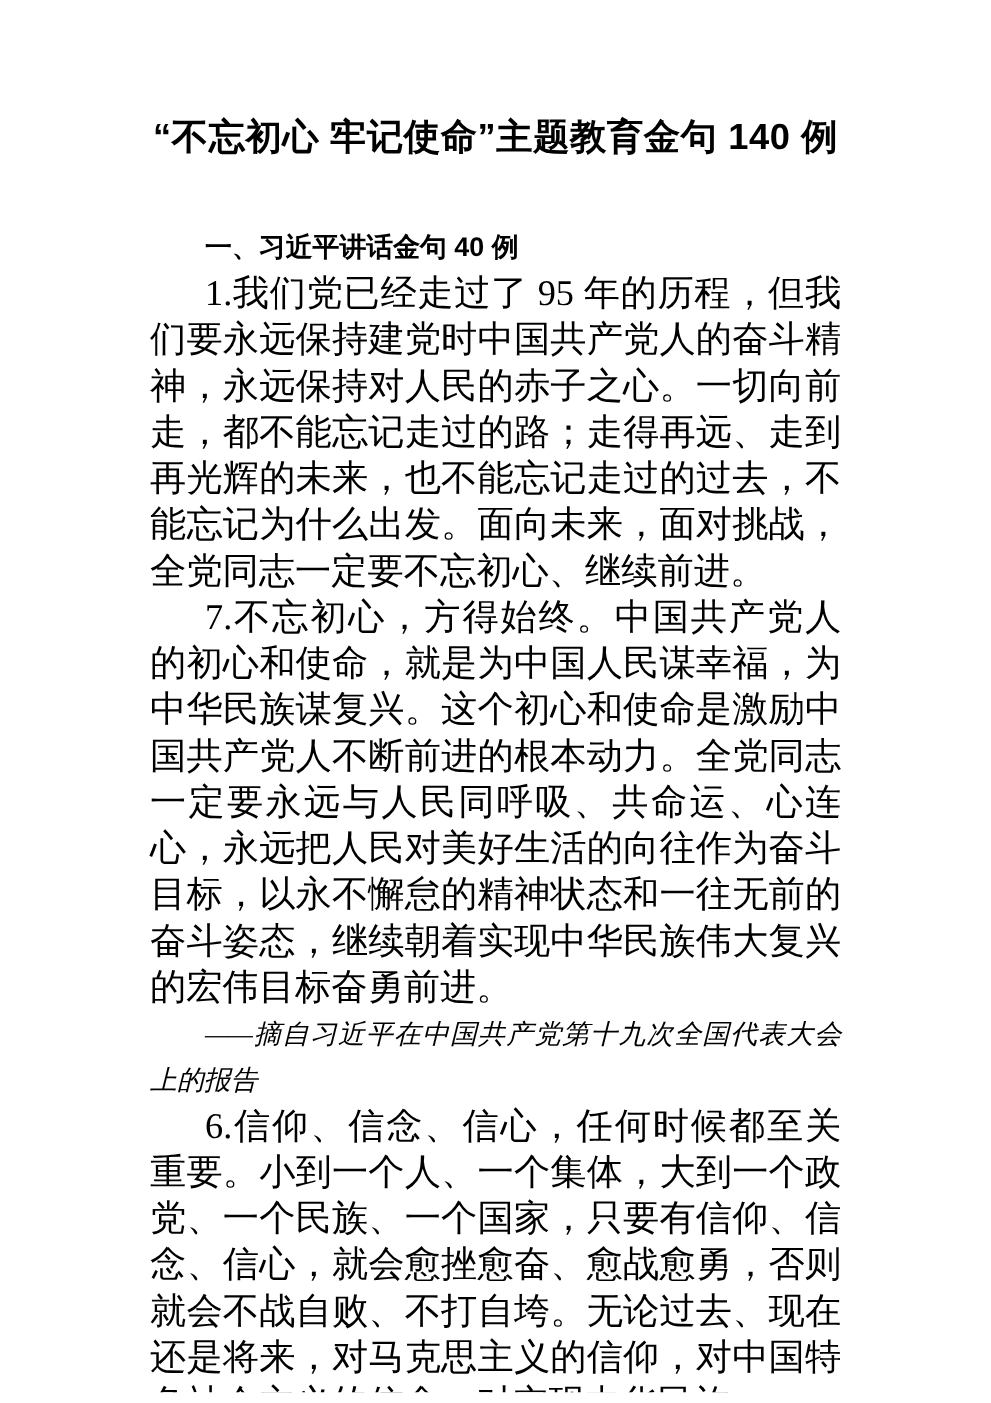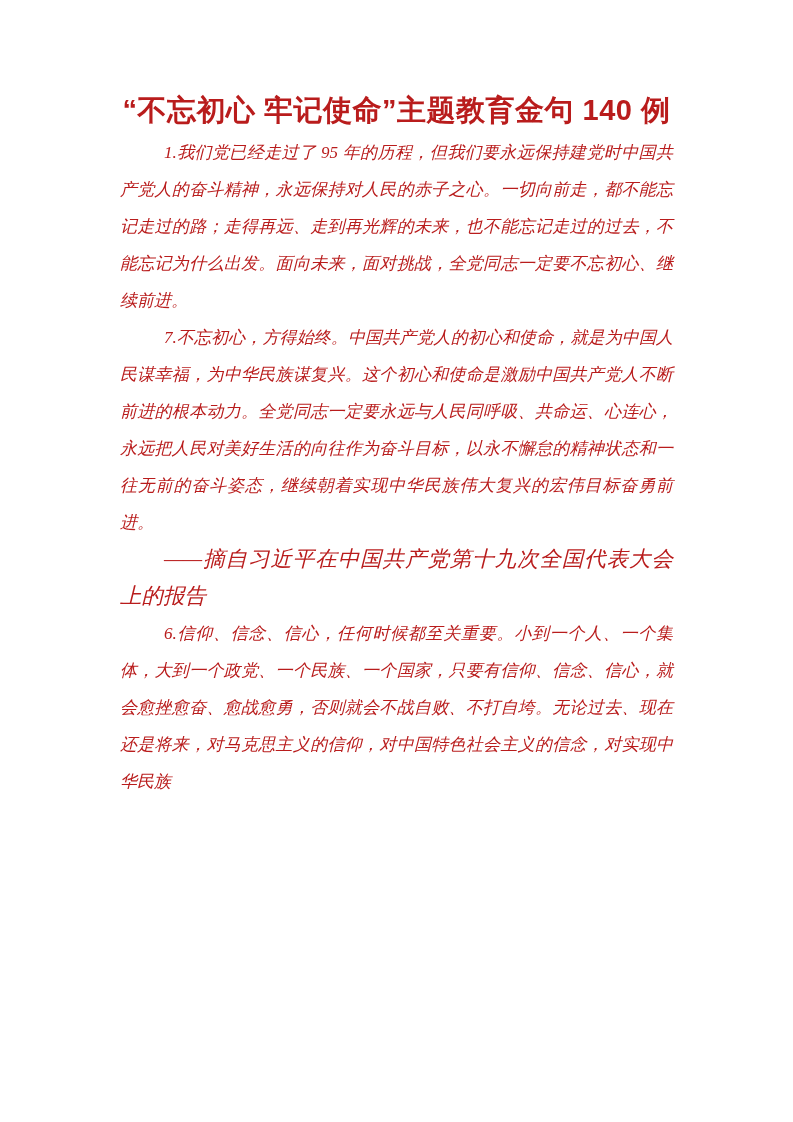--- a/index.html
+++ b/index.html
@@ -7,21 +7,21 @@
     padding: 0;
     background: #ffffff;
   }
   .page {
     position: relative;
     width: 793px;
     height: 1114px;
     box-sizing: border-box;
     padding: 86px 120px 0 120px;
     background: #ffffff;
-    color: #b91c1c;
+    color: #000000;
     overflow: hidden;
   }
   .doc-title {
     font-family: "Liberation Sans", "DejaVu Sans", sans-serif;
     font-weight: bold;
     font-size: 29px;
     line-height: 48px;
     text-align: center;
     letter-spacing: 0.5px;
     margin: 0;
@@ -29,45 +29,45 @@
   .section-heading {
     font-family: "Liberation Sans", "DejaVu Sans", sans-serif;
     font-weight: bold;
     font-size: 21.5px;
     line-height: 37px;
     margin: 46px 0 0 0;
     text-indent: 44px;
   }
   .quote {
     font-family: "Liberation Serif", "DejaVu Serif", serif;
-    font-size: 17px;
+    font-size: 29px;
     line-height: 37px;
     margin: 0;
     text-indent: 44px;
     text-align: justify;
     word-break: break-all;
-    font-style: italic;
   }
   .source {
     font-family: "Liberation Serif", "DejaVu Serif", serif;
     font-style: italic;
     font-size: 21.5px;
     line-height: 37px;
     margin: 0;
     text-indent: 44px;
     text-align: justify;
     word-break: break-all;
   }
 </style>
 </head>
 <body>
 
 <div class="page">
   <h1 class="doc-title">“不忘初心 牢记使命”主题教育金句 140 例</h1>
 
+  <h2 class="section-heading">一、习近平讲话金句 40 例</h2>
 
   <p class="quote">1.我们党已经走过了 95 年的历程，但我们要永远保持建党时中国共产党人的奋斗精神，永远保持对人民的赤子之心。一切向前走，都不能忘记走过的路；走得再远、走到再光辉的未来，也不能忘记走过的过去，不能忘记为什么出发。面向未来，面对挑战，全党同志一定要不忘初心、继续前进。</p>
 
 
   <p class="quote">7.不忘初心，方得始终。中国共产党人的初心和使命，就是为中国人民谋幸福，为中华民族谋复兴。这个初心和使命是激励中国共产党人不断前进的根本动力。全党同志一定要永远与人民同呼吸、共命运、心连心，永远把人民对美好生活的向往作为奋斗目标，以永不懈怠的精神状态和一往无前的奋斗姿态，继续朝着实现中华民族伟大复兴的宏伟目标奋勇前进。</p>
 
   <p class="source">——摘自习近平在中国共产党第十九次全国代表大会上的报告</p>
 
   <p class="quote">6.信仰、信念、信心，任何时候都至关重要。小到一个人、一个集体，大到一个政党、一个民族、一个国家，只要有信仰、信念、信心，就会愈挫愈奋、愈战愈勇，否则就会不战自败、不打自垮。无论过去、现在还是将来，对马克思主义的信仰，对中国特色社会主义的信念，对实现中华民族</p>
 </div>

